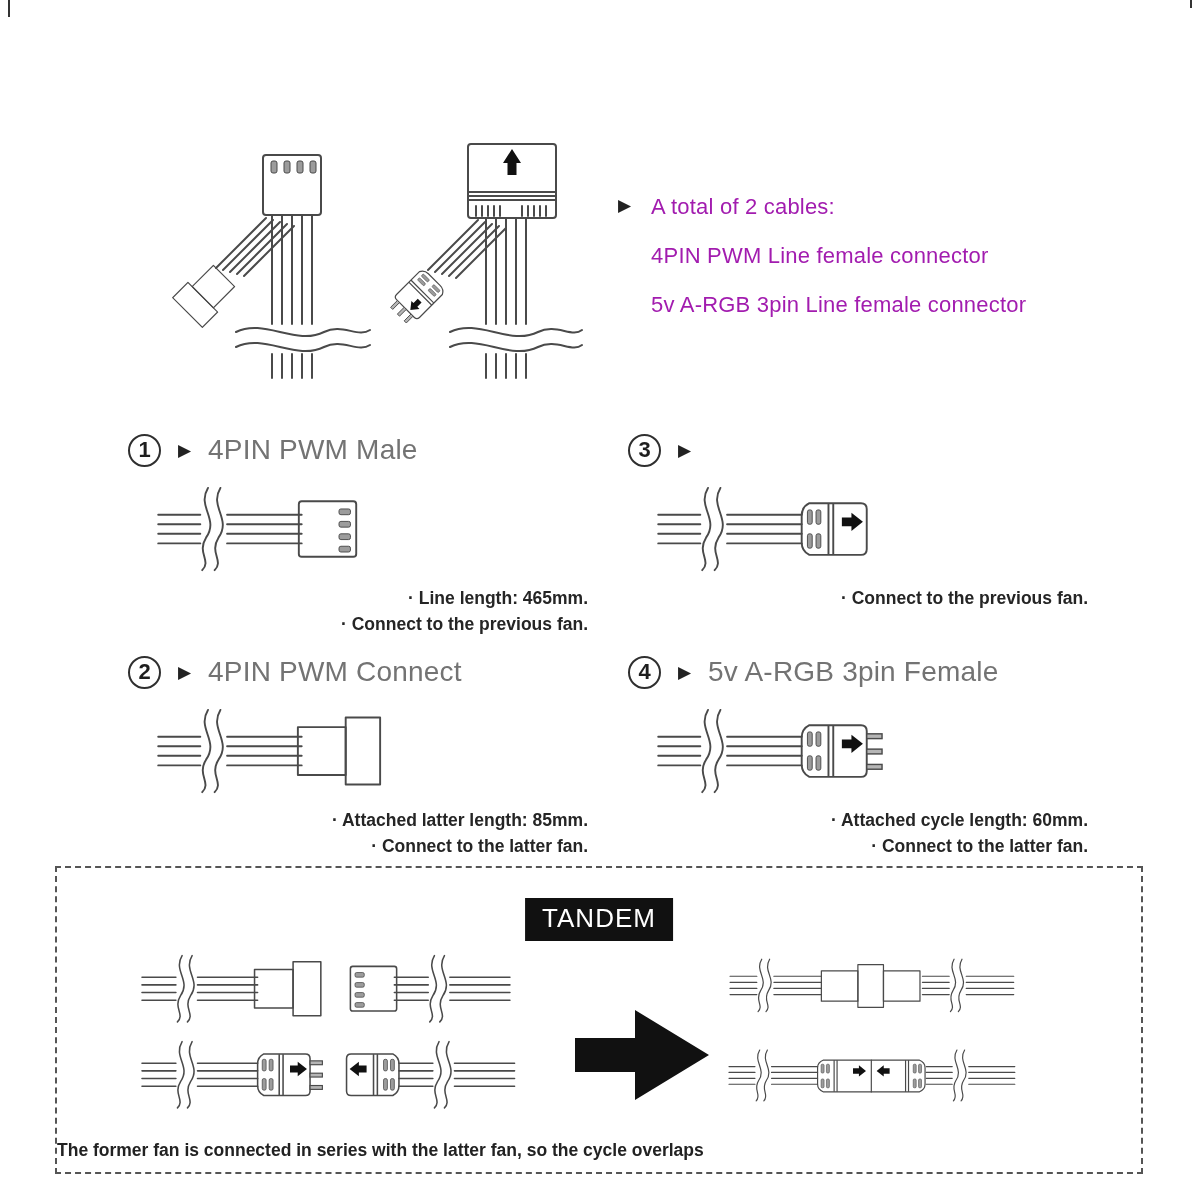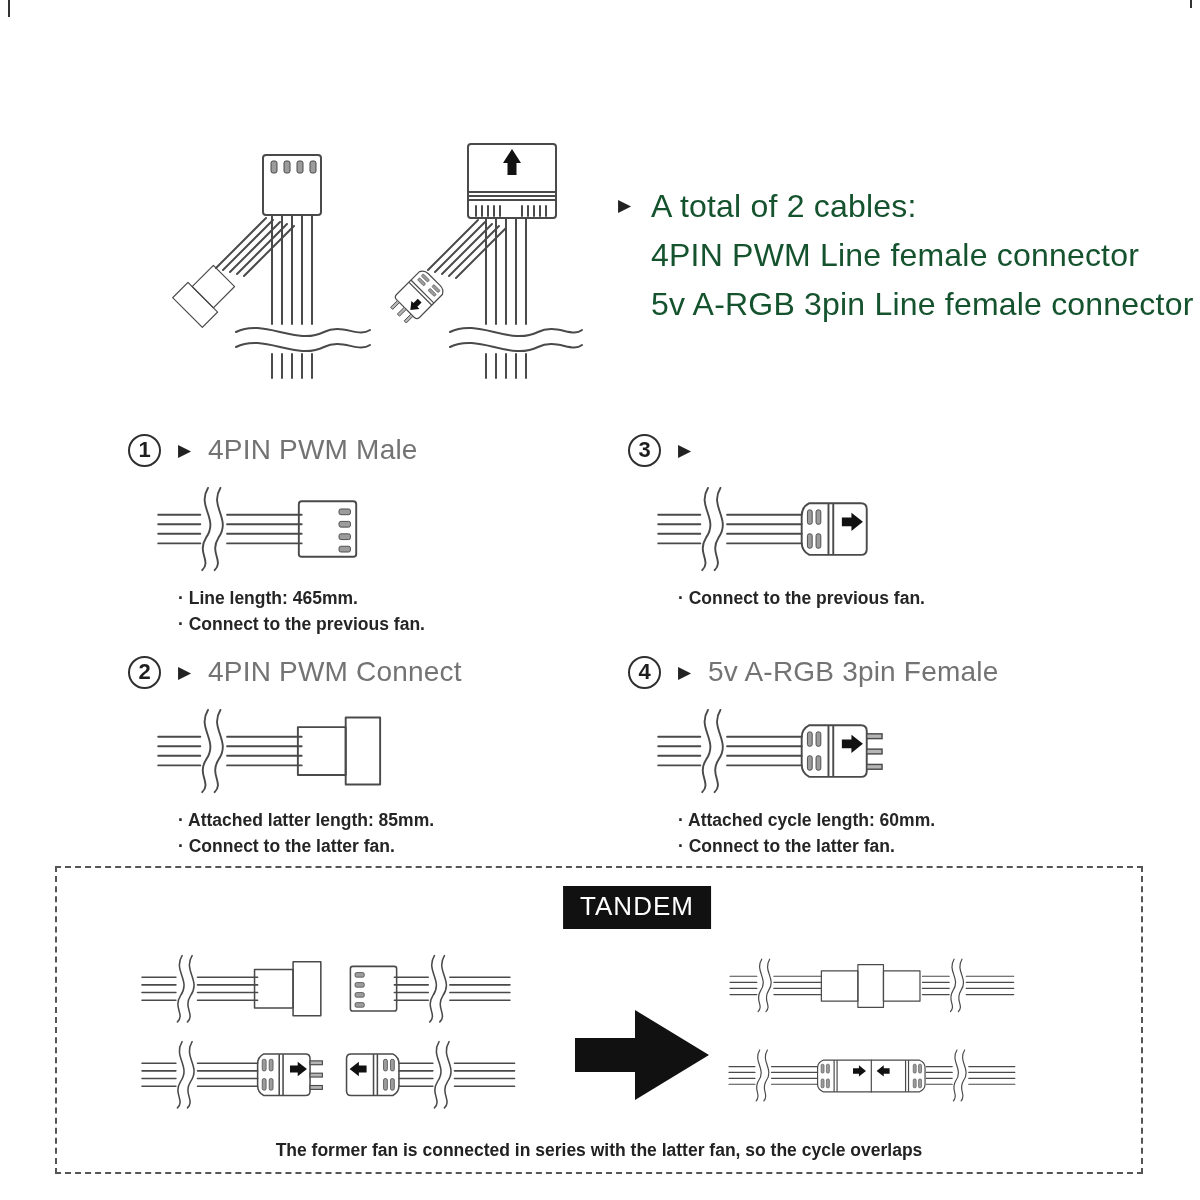--- a/index.html
+++ b/index.html
@@ -15,54 +15,54 @@
 
   
   .top-illo{position:absolute;}
   .top-illo.pwm{left:172px;top:128px;}
   .top-illo.argb{left:382px;top:128px;}
 
   
   .intro{position:absolute;left:618px;top:182px;display:flex;gap:20px;}
   .tri{font-family:"DejaVu Sans","Liberation Sans",sans-serif;font-size:17px;color:#222;}
   .intro .tri{margin-top:13px;}
-  .intro-lines{font-size:32px;line-height:49px;font-weight:500;color:#14532d;letter-spacing:0.2px;}
+  .intro-lines{font-size:22px;line-height:49px;font-weight:500;color:#a21caf;letter-spacing:0.2px;}
 
   
   .section{position:absolute;width:460px;}
   .sec-header{display:flex;align-items:center;gap:17px;height:40px;}
   .num-circle{
     width:33px;height:33px;border:2.5px solid #2f2f2f;border-radius:50%;
     display:flex;align-items:center;justify-content:center;
     font-size:22px;font-weight:700;color:#1e1e1e;box-sizing:border-box;
   }
   .sec-title{font-size:28px;font-weight:500;color:#737373;letter-spacing:0.2px;}
   .sec-illo{margin:16px 0 0 30px;}
-  .sec-details{margin:12px 0 0 50px;font-size:17.5px;font-weight:700;line-height:25.5px;color:#252525;}
+  .sec-details{margin:12px 0 0 50px;font-size:17.5px;font-weight:700;line-height:25.5px;color:#252525;text-align:right;}
 
   
   .tandem-box{
     position:absolute;left:55px;top:866px;width:1088px;height:308px;
     border:2px dashed #555;box-sizing:border-box;
   }
   .tandem-label{
-    position:absolute;left:50%;top:18px;transform:translateX(-50%);
+    position:absolute;left:50%;top:30px;transform:translateX(-50%);
     background:#111;color:#fff;font-size:26px;font-weight:500;
-    padding:5px 17px 7px 17px;letter-spacing:1px;margin-left:38px;
+    padding:5px 17px 7px 17px;letter-spacing:1px;
   }
   .t-illo{position:absolute;}
   .t-l1a{left:85px;top:86px;}
   .t-l1b{left:288px;top:86px;}
   .t-l2a{left:85px;top:172px;}
   .t-l2b{left:288px;top:172px;}
   .t-bigarrow{left:518px;top:132px;}
   .t-r1{left:672px;top:90px;}
   .t-r2{left:672px;top:180px;}
   .tandem-caption{
-    position:absolute;left:0;top:272px;width:100%;text-align:center;
+    position:absolute;left:0;top:272px;width:100%;text-align:left;
     font-size:17.5px;font-weight:700;color:#222;
   }
 </style>
 </head>
 <body>
 
 <div class="page">
 
   <div class="corner-mark left"></div>
   <div class="corner-mark right"></div>

